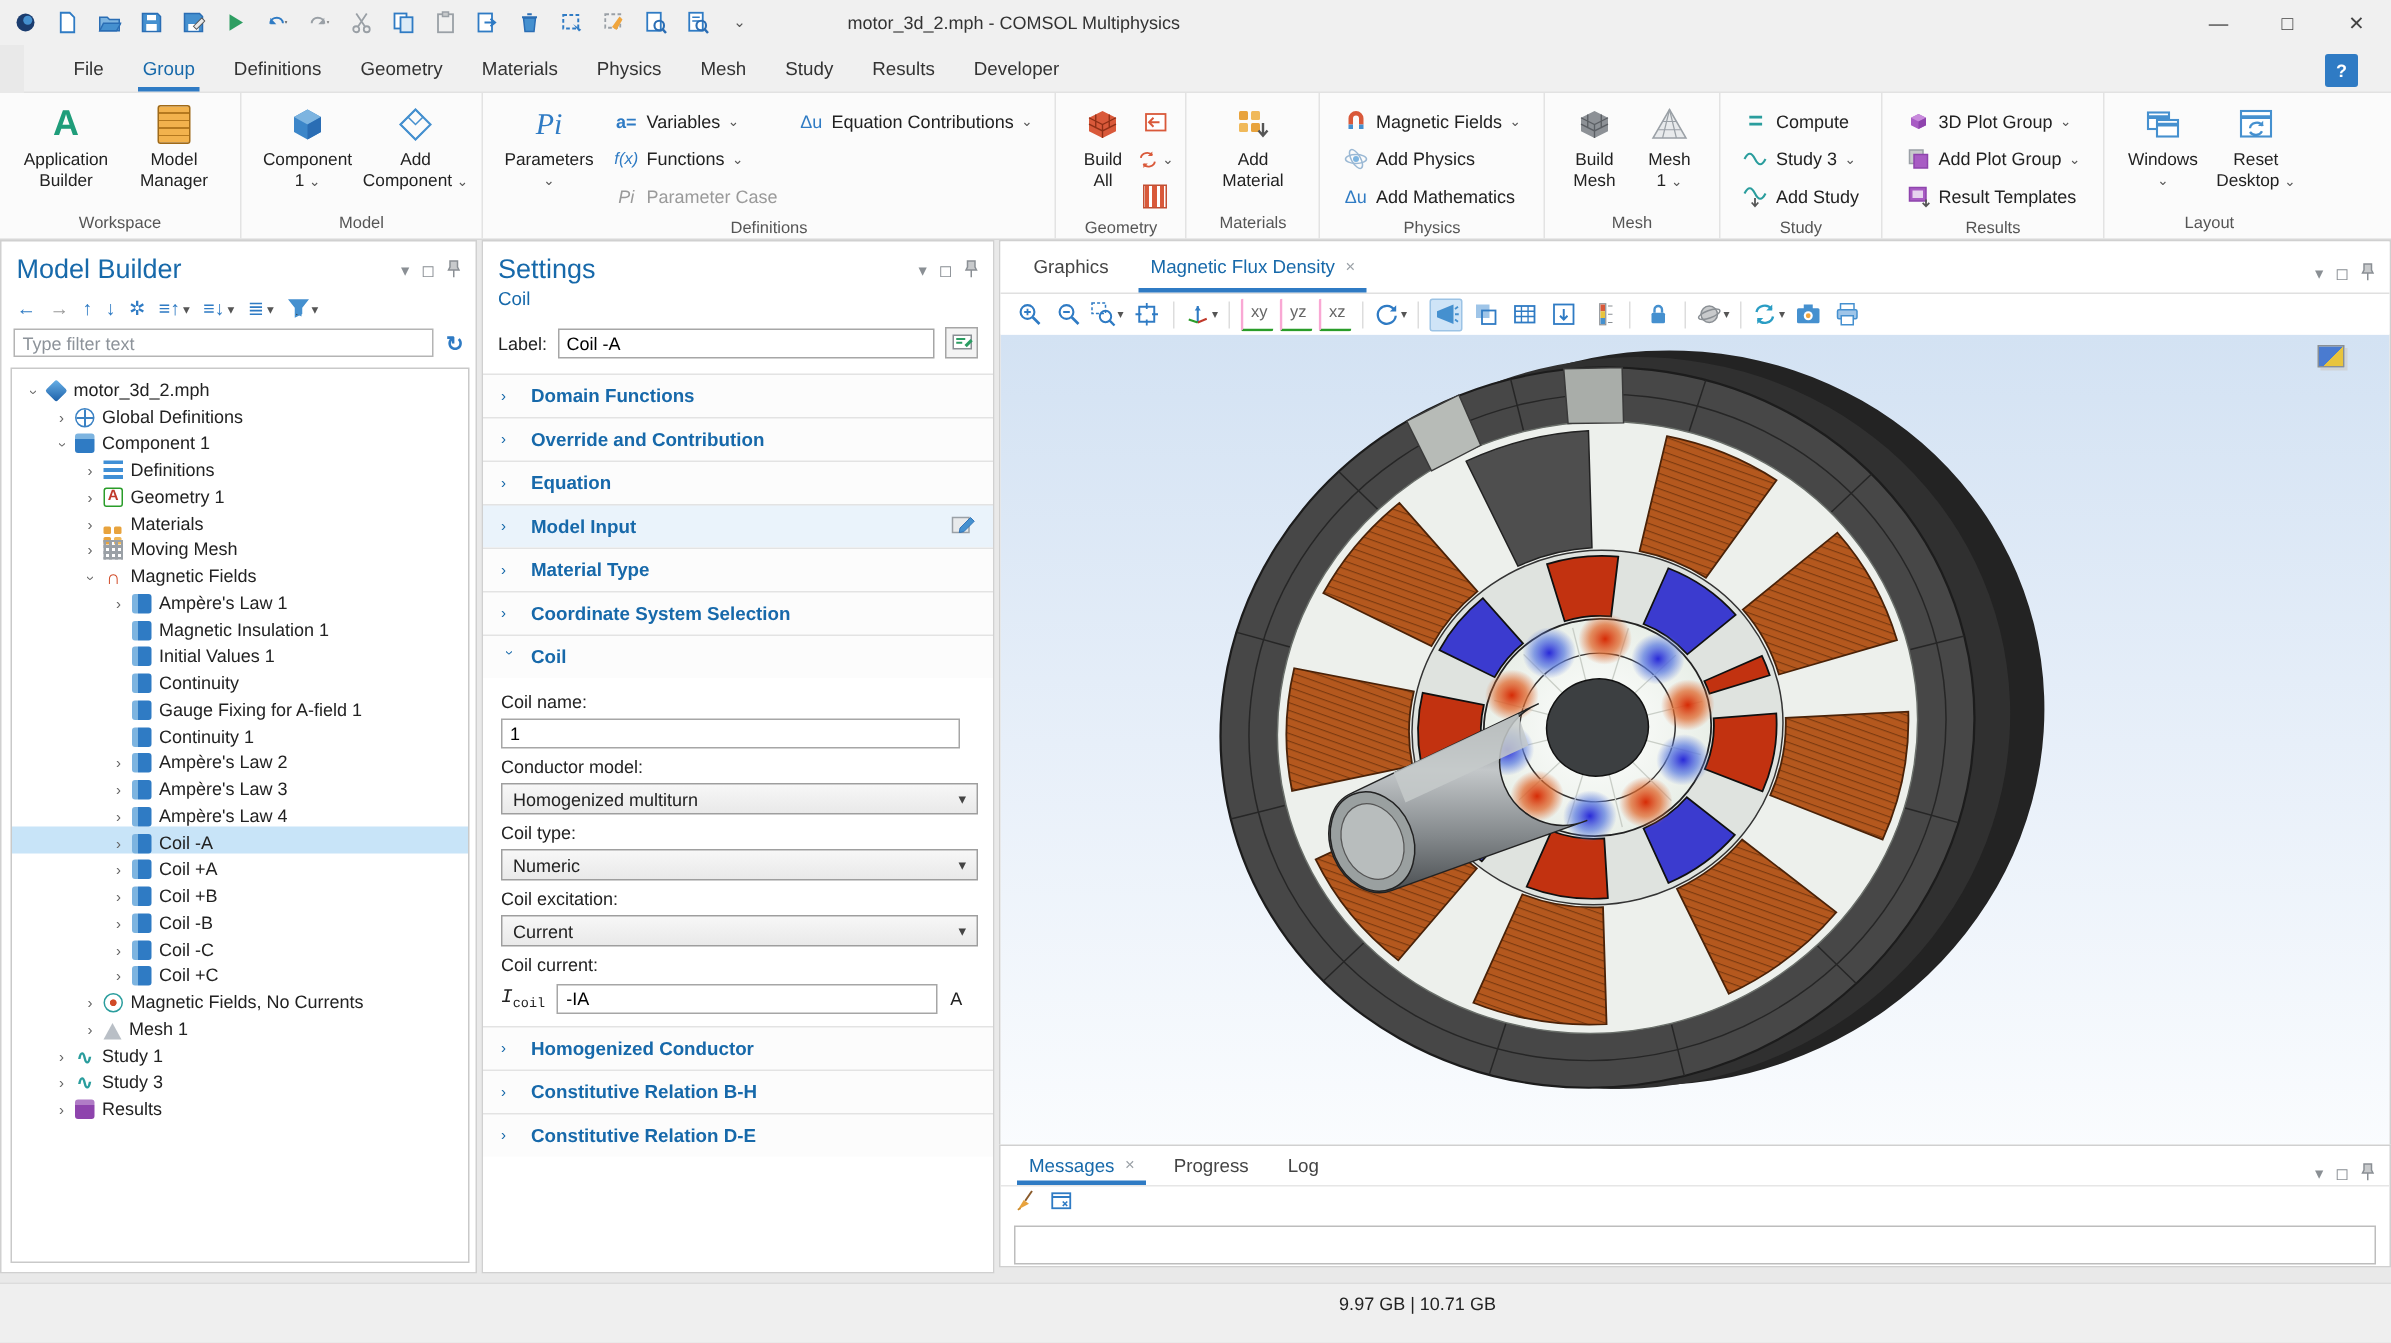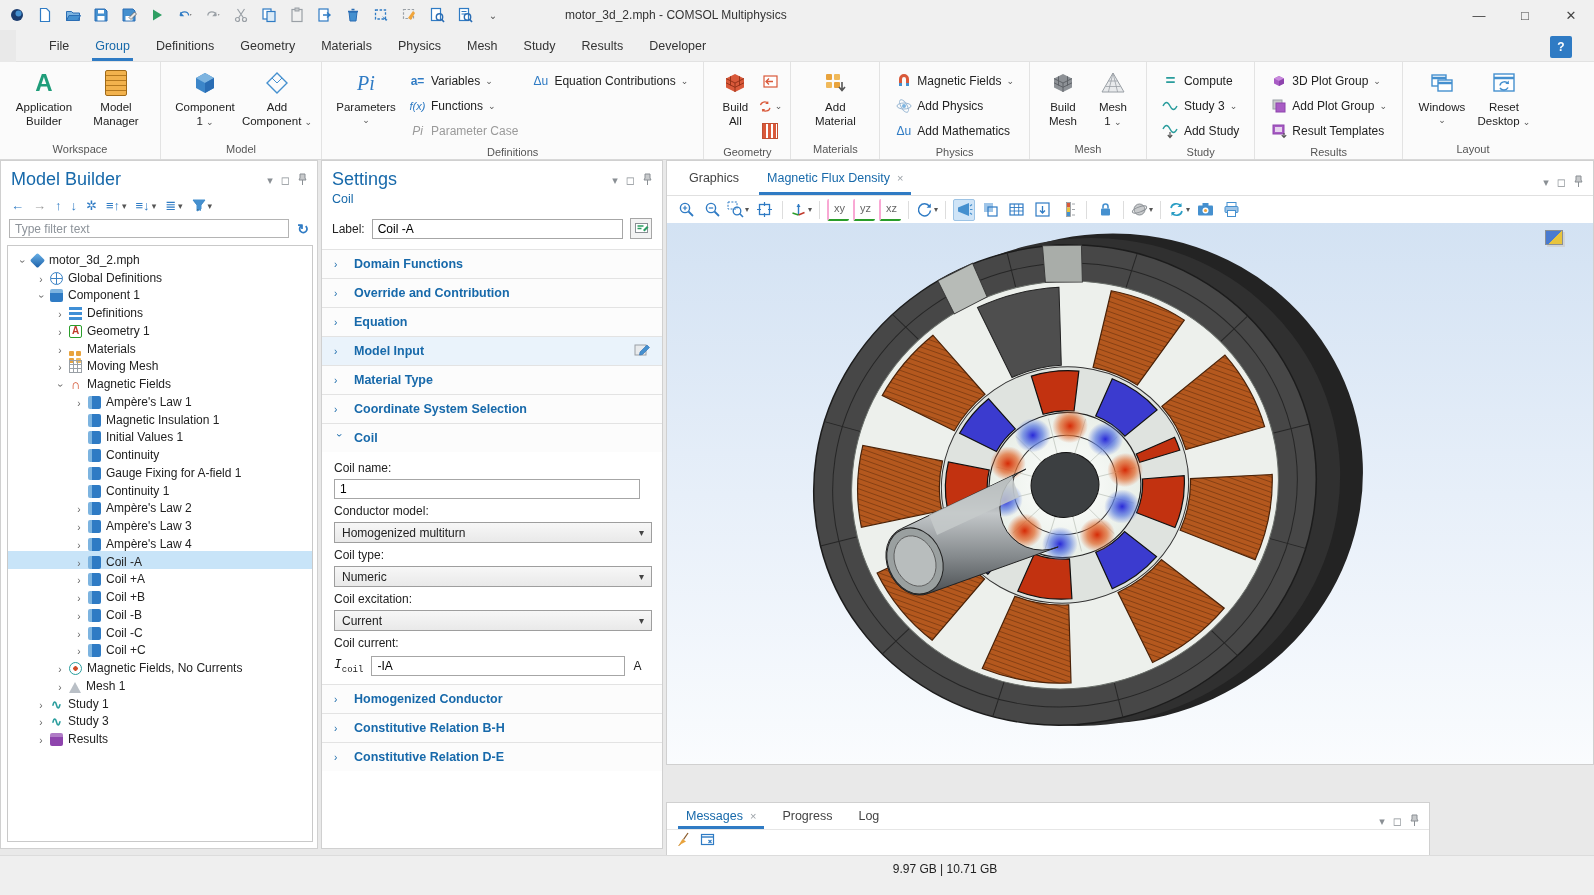--- a/index.html
+++ b/index.html
@@ -114,21 +114,21 @@
 .gtb .tbi{height:22px;min-width:22px;display:flex;align-items:center;justify-content:center;border-radius:2px;gap:1px}
 .gtb .tbi svg{width:17px;height:17px}
 .gtb .tbi.on{background:#cfe4f7;border:1px solid #9cc3e5}
 .gtb .sep{width:1px;height:18px;background:#ddd;margin:0 3px}
 .gtb .vlab{font-size:11px;color:#666;border-left:2px solid #f9a8d4;border-bottom:2px solid #2a9d2a;padding:0 2px 0 3px;line-height:11px}
 .gtb .chev{font-size:8px}
 .canvas{position:absolute;left:0;top:62px;right:0;bottom:0;overflow:hidden}
 .canvas svg.scene{position:absolute;left:0;top:0}
 .plot-mini{position:absolute;right:30px;top:7px;width:18px;height:15px;background:linear-gradient(135deg,#4a7bd0 55%,#e8c43d 55%);border:1px solid #8a8f94;box-shadow:2px 2px 0 #d0d4d8}
 
-.msg-panel{left:666px;top:802px;width:764px;height:82px;background:#fff;border:1px solid #d0d0d0}
+.msg-panel{left:666px;top:763px;width:928px;height:82px;background:#fff;border:1px solid #d0d0d0}
 .mtabs{height:27px;display:flex;align-items:stretch;padding-left:6px;border-bottom:1px solid #e6e6e6;position:relative}
 .mtab{display:flex;align-items:center;gap:7px;padding:0 13px;color:#444;position:relative;font-size:12.5px}
 .mtab.active{color:#1769aa}
 .mtab.active::after{content:"";position:absolute;left:5px;right:5px;bottom:0;height:3px;background:#2f7bc4}
 .mtools{height:22px;display:flex;align-items:center;gap:8px;padding:1px 10px}
 .mtools svg{width:15px;height:15px}
 .msg-box{position:absolute;left:9px;right:9px;top:53px;height:26px;border:1px solid #bdbdbd;background:#fff}
 
 .statusbar{left:0;top:855px;width:1594px;height:40px;background:#efefef;border-top:1px solid #dcdcdc}
 .mem{position:absolute;left:945px;top:6px;transform:translateX(-50%);color:#222;font-size:12px}

